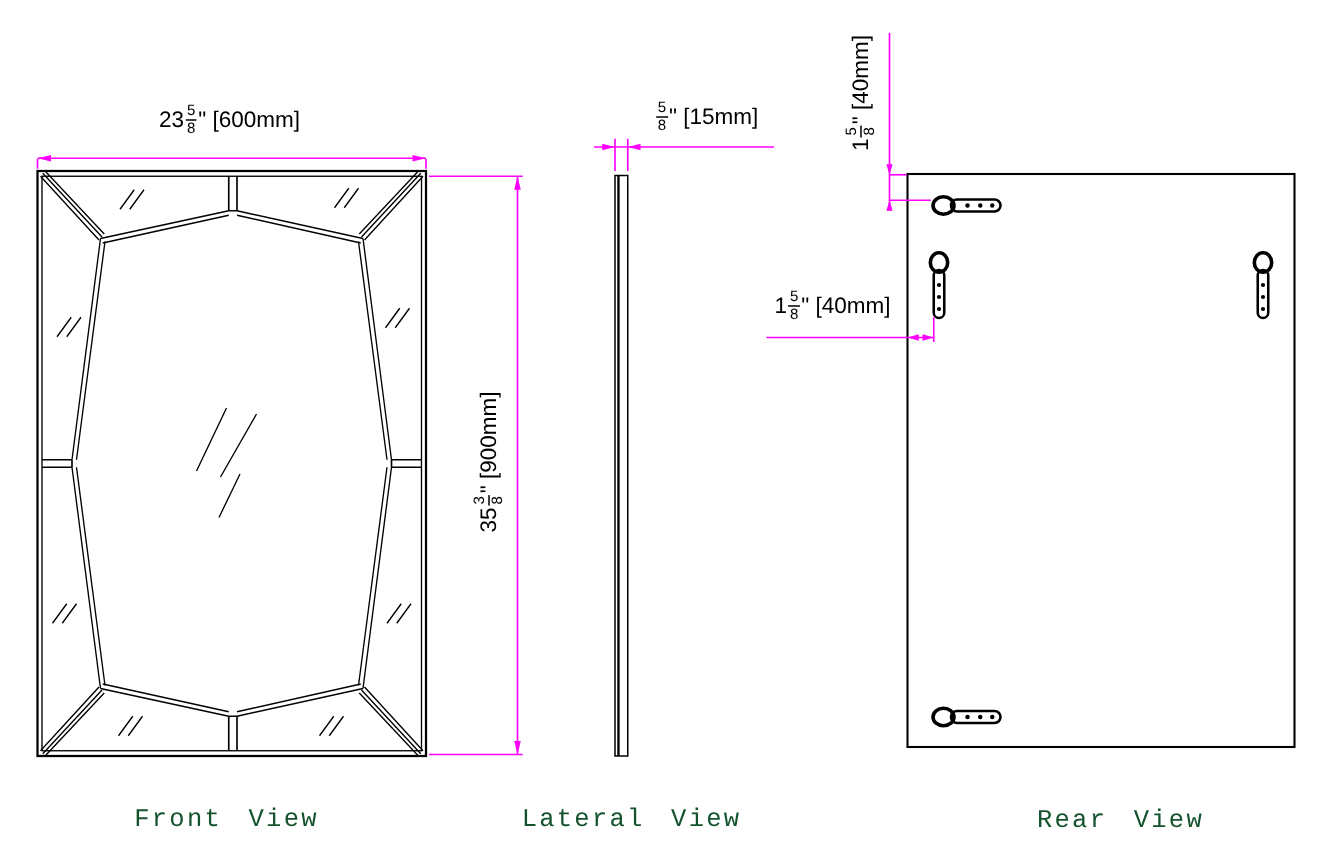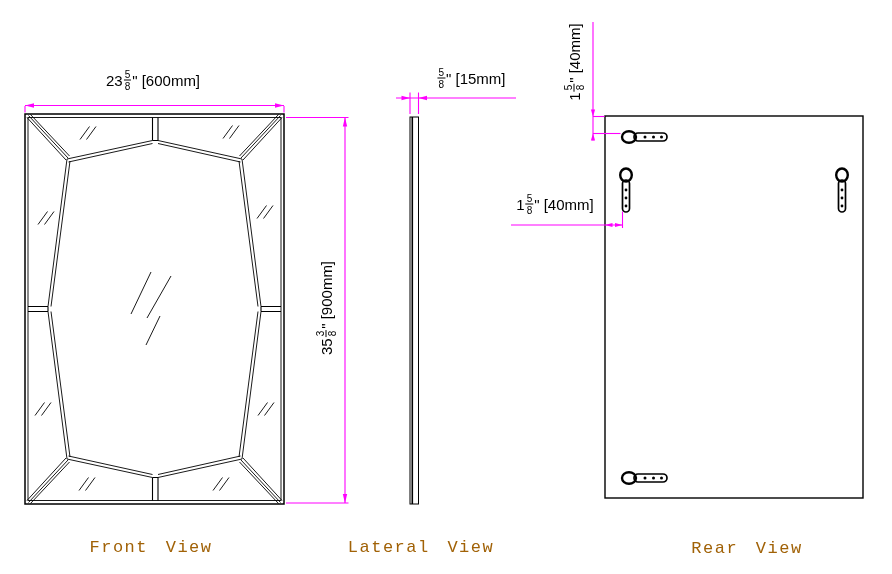--- a/index.html
+++ b/index.html
@@ -15,21 +15,21 @@
   }
   .dim-label.rot{transform:translate(-50%,-50%) rotate(-90deg);}
   .frac{
     display:inline-flex;flex-direction:column;align-items:center;
     font-size:10px;line-height:1.1;margin:0 1px;
   }
   .frac .num{border-bottom:1px solid #000;padding:0 1px;}
   .view-label{
     position:absolute;transform:translate(-50%,-50%);white-space:nowrap;
     font-family:"Liberation Mono","DejaVu Sans Mono",monospace;
-    font-size:17px;letter-spacing:1.5px;word-spacing:6px;color:#a16207;
+    font-size:17px;letter-spacing:1.5px;word-spacing:6px;color:#14532d;
   }
 </style>
 </head>
 <body>
 
 <div class="page">
 
   <svg width="892" height="574" viewBox="0 0 892 574">
 
     <g stroke="#000" fill="none">

